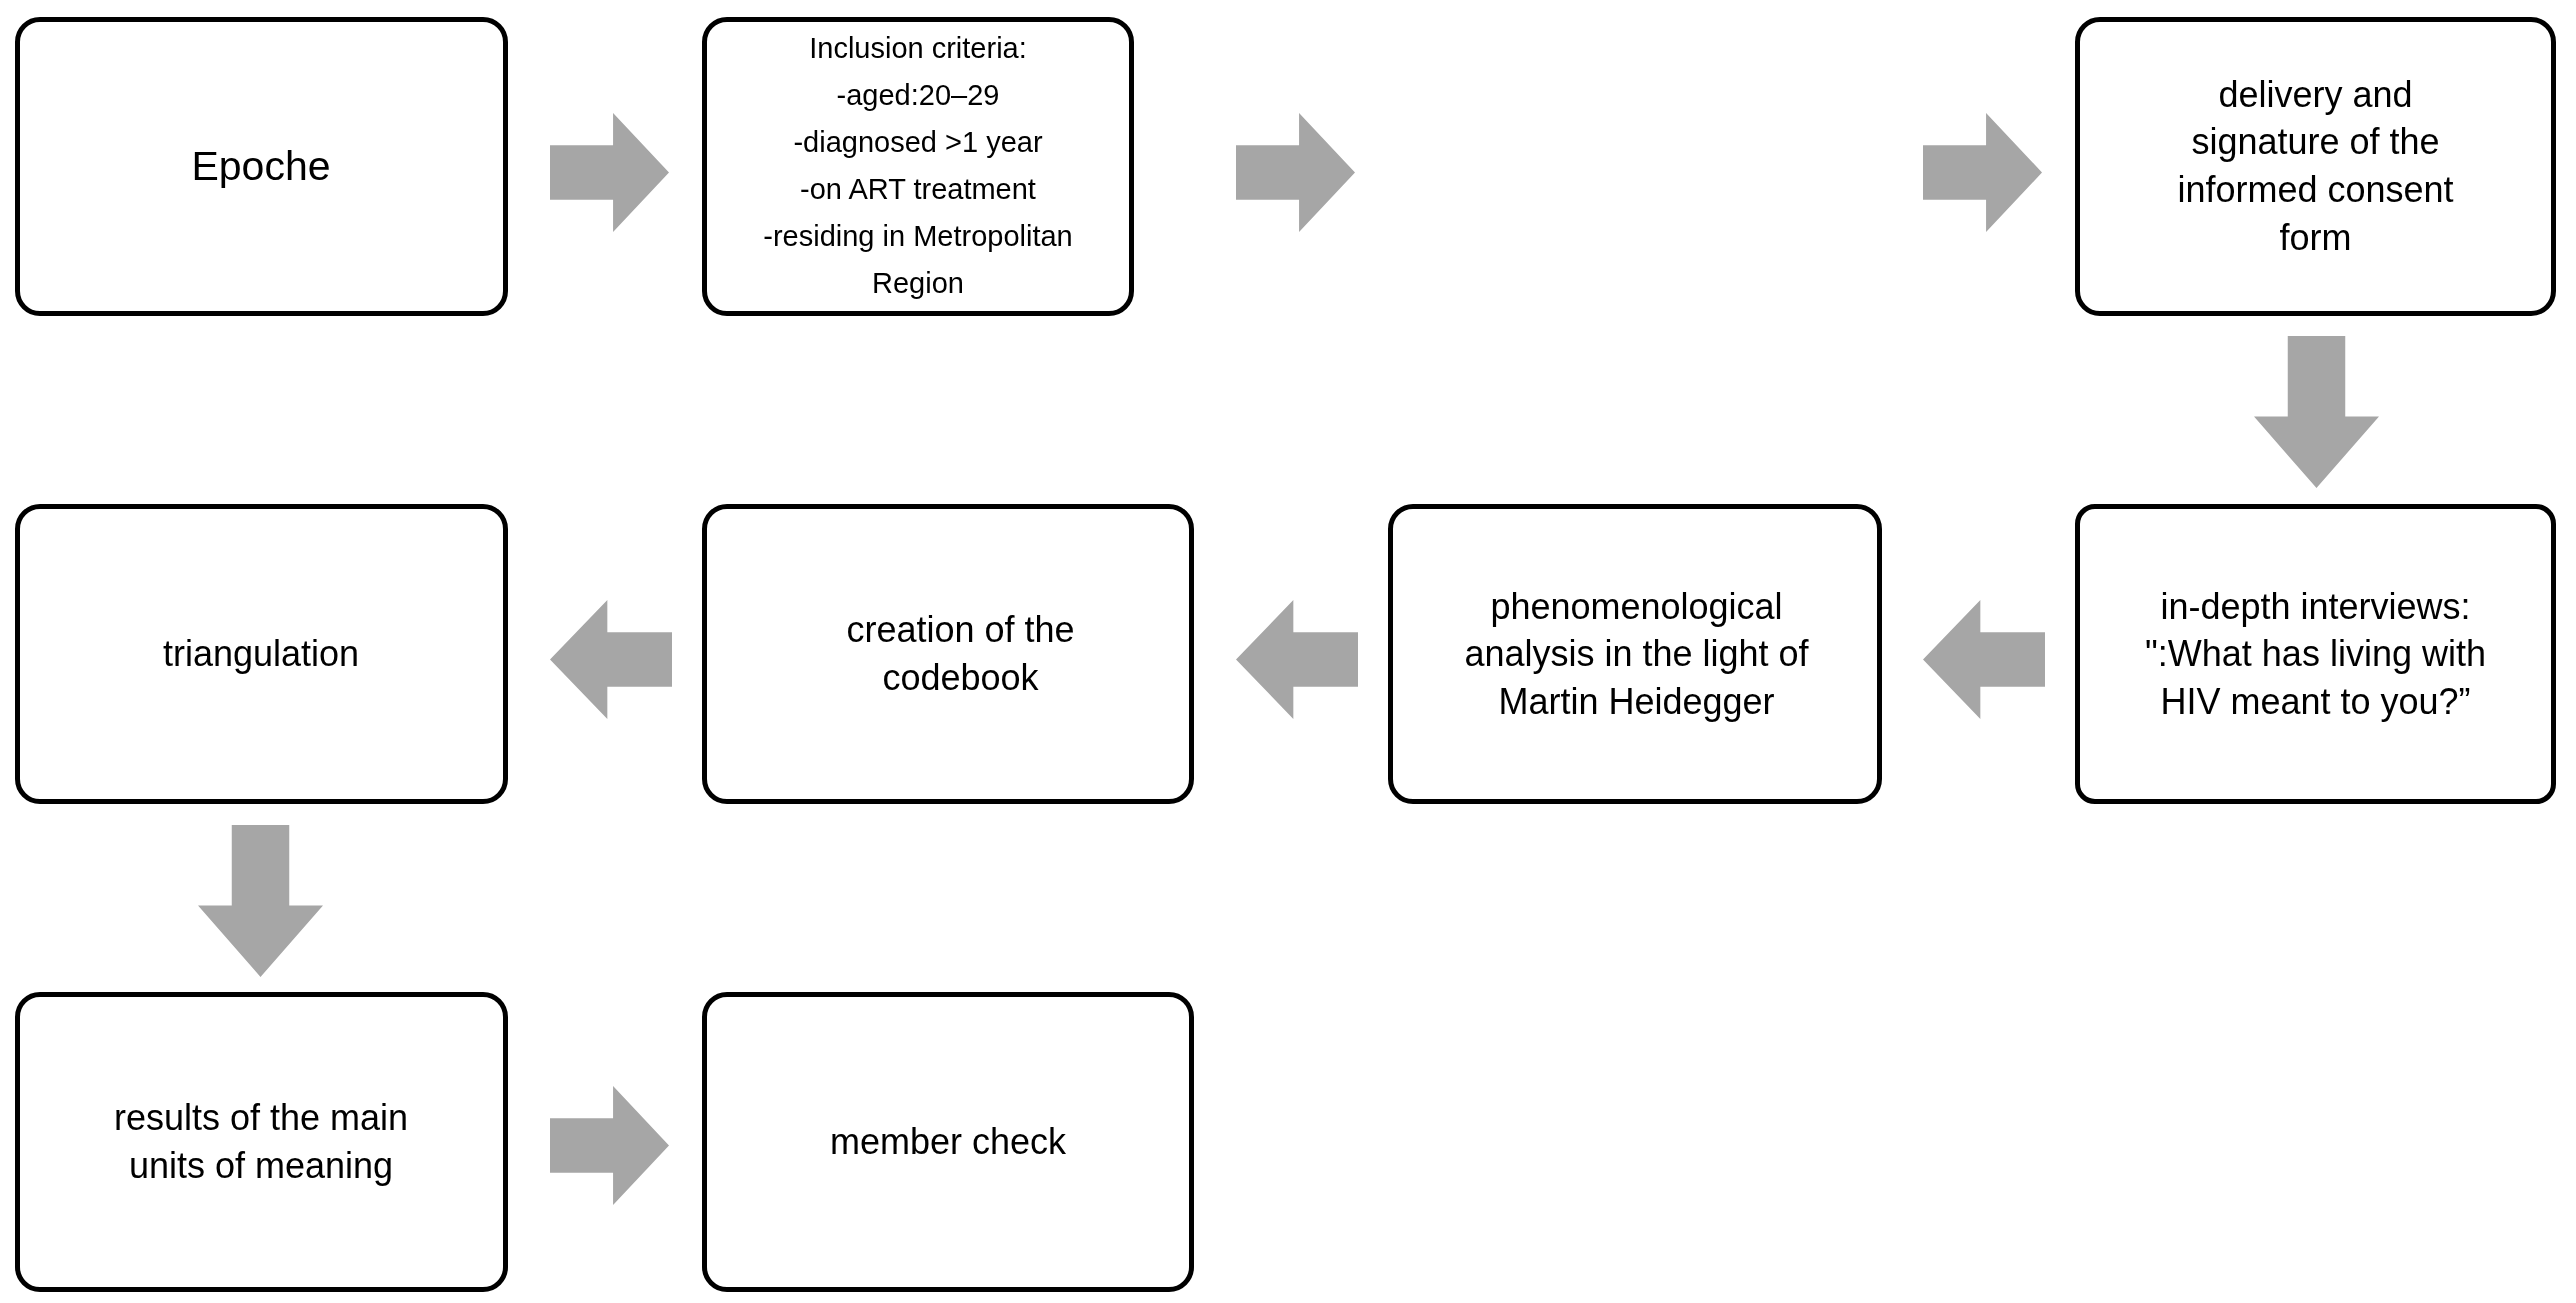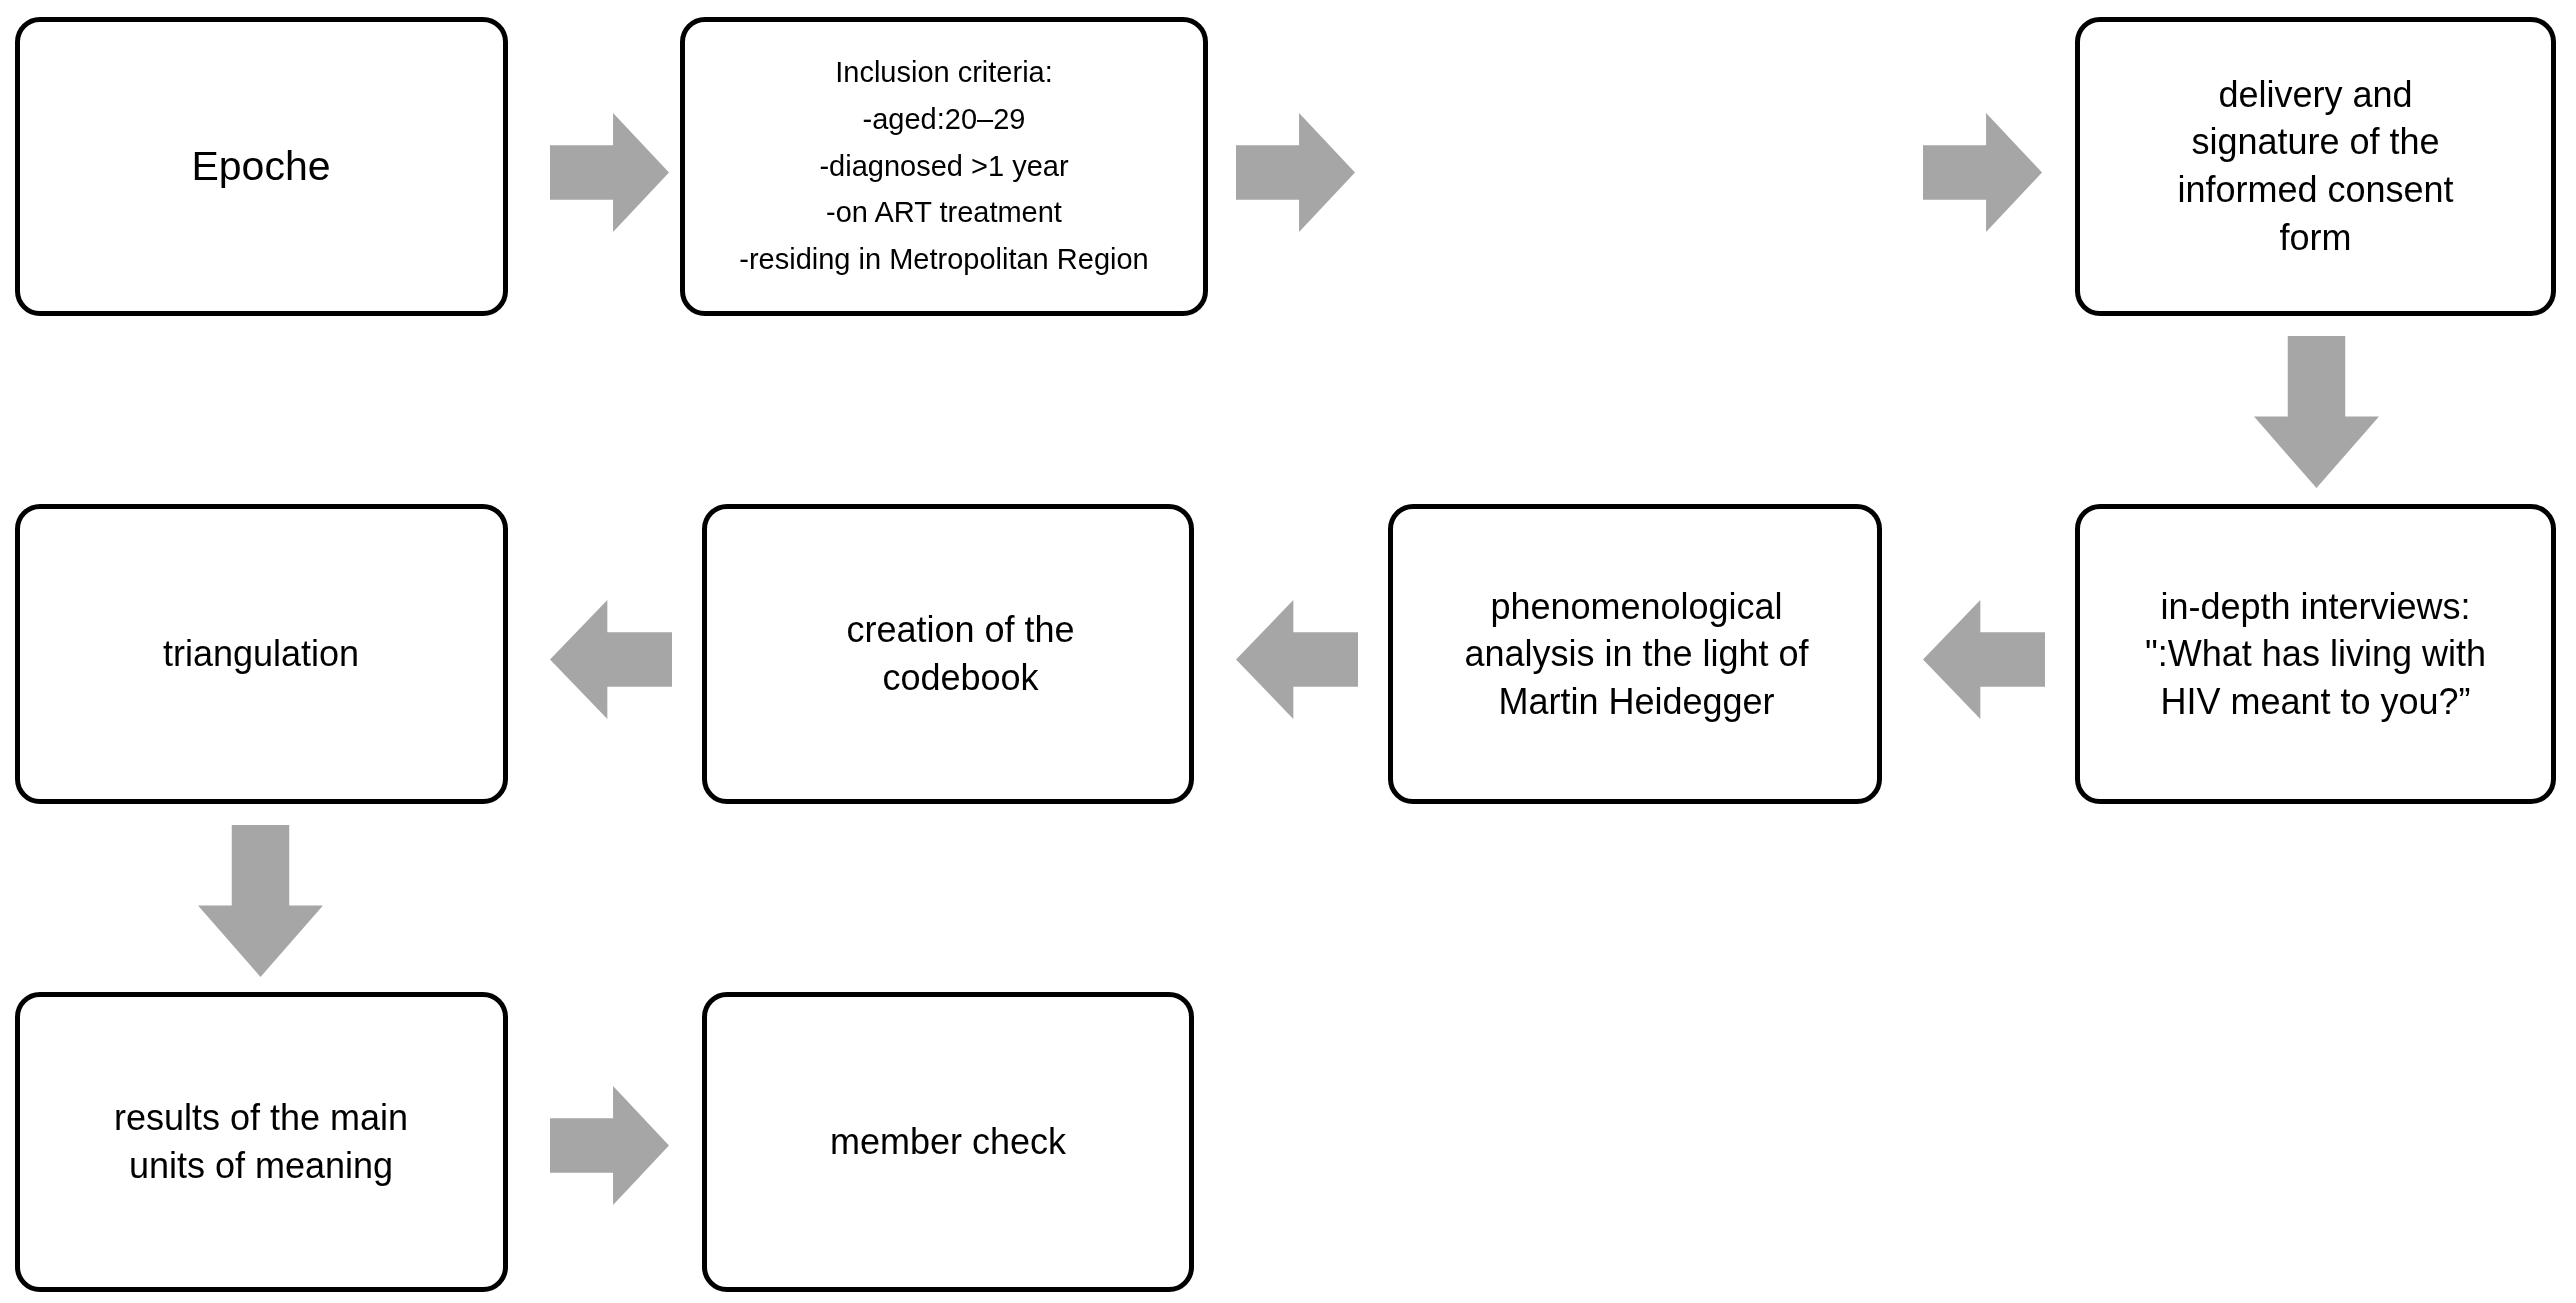--- a/index.html
+++ b/index.html
@@ -37,28 +37,28 @@
     line-height: 1.32;
     white-space: pre-line;
   }
   
   .fs-lg .node-label { font-size: 41px; }
   .fs-md .node-label { font-size: 36px; }
   .fs-sm .node-label { font-size: 29px; line-height: 1.62; }
 
   
   #node-epoche            { left: 14.5px;   top: 16.5px;   width: 493px;  height: 299px; }
-  #node-inclusion         { left: 680px; top: 16.5px;   width: 528px;  height: 299px; }
+  #node-inclusion         { left: 702px; top: 16.5px;   width: 432px;  height: 299px; }
   #node-participant       { left: 1388px; top: 16.5px;   width: 494px;  height: 299px; }
   #node-consent           { left: 2075px; top: 16.5px;   width: 481px;  height: 299px; }
   
   #node-triangulation     { left: 14.5px;   top: 504px;  width: 493px;  height: 300px; }
   #node-codebook          { left: 702px; top: 504px;  width: 492px;  height: 300px; padding-left: 42px; }
   #node-analysis          { left: 1388px; top: 504px;  width: 494px;  height: 300px; padding-left: 20px; }
-  #node-interviews        { left: 2075px; top: 504px;  width: 481px;  height: 300px; }
+  #node-interviews        { left: 2075px; top: 504px;  width: 481px;  height: 300px; border-radius: 20px; }
   
   #node-results           { left: 14.5px;   top: 992px; width: 493px;  height: 300px; }
   #node-membercheck       { left: 702px; top: 992px; width: 492px;  height: 300px; }
 
   
   .arrow {
     position: absolute;
     background: #a6a6a6;
   }
   .arrow-right {

